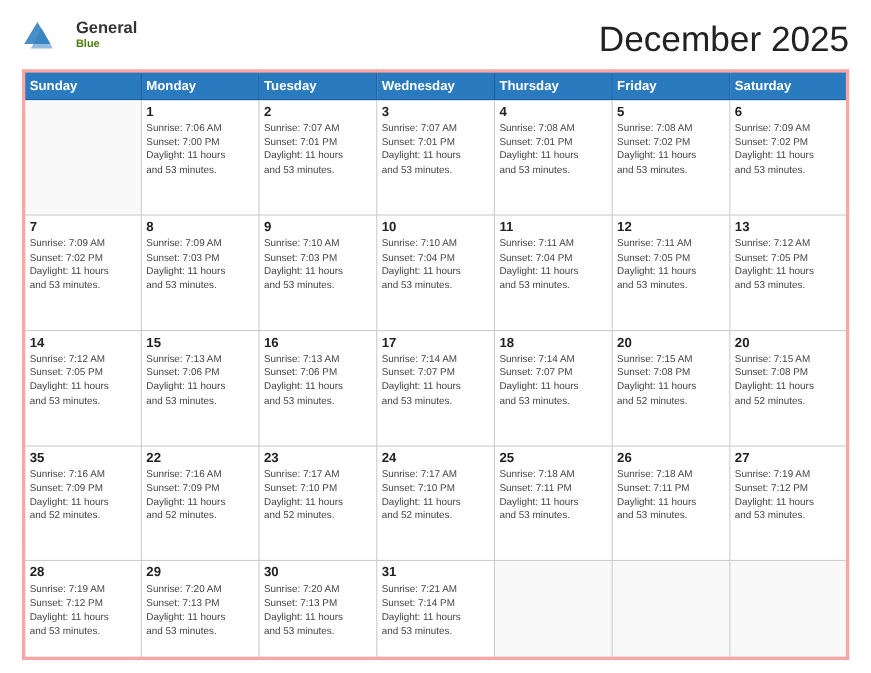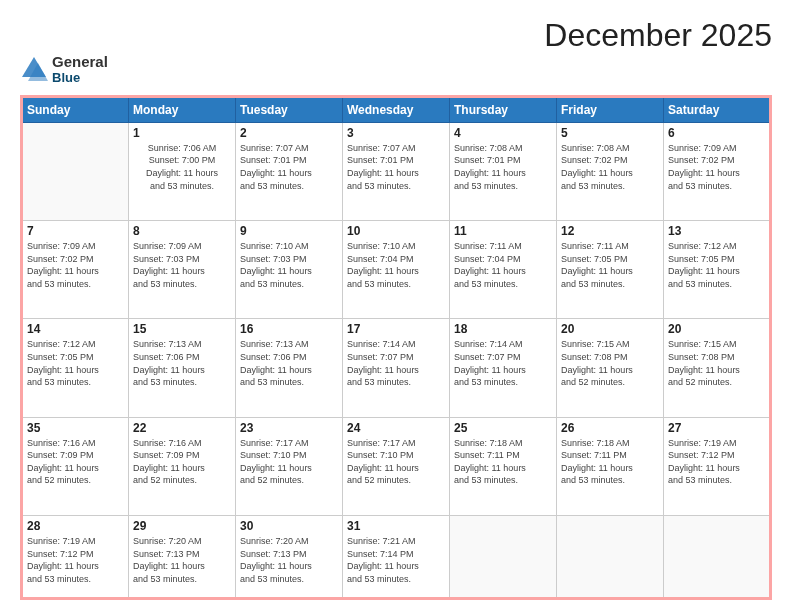--- a/index.html
+++ b/index.html
@@ -18,38 +18,36 @@
       flex-direction: column;
     }
     .header {
       display: flex;
       justify-content: space-between;
       align-items: flex-start;
       margin-bottom: 10px;
     }
     .logo {
       display: flex;
-      align-items: center;
-      gap: 4px;
-      margin-top: 36px;
+      gap: 21px;
     }
     .logo-text {
       display: flex;
       flex-direction: column;
       line-height: 1.1;
     }
     .logo-general {
       font-size: 15px;
       font-weight: bold;
       color: #333;
     }
     .logo-blue {
-      font-size: 13px;
+      font-size: 10px;
       font-weight: bold;
-      color: #0c4a6e;
+      color: #4d7c0f;
     }
     .logo-icon {
       width: 28px;
       height: 28px;
     }
     .header-right {
       text-align: right;
     }
     .month-title {
       font-size: 32px;
@@ -134,21 +132,21 @@
         <th>Thursday</th>
         <th>Friday</th>
         <th>Saturday</th>
       </tr>
     </thead>
     <tbody id="calendar-body">
     <tr>
           <td class="empty"></td>
           <td>
             <span class="day-number">1</span>
-            <div class="day-info" style="white-space: pre-line; text-align: center;">Sunrise: 7:06 AM
+            <div class="day-info" style="white-space: pre-line;">Sunrise: 7:06 AM
 Sunset: 7:00 PM
 Daylight: 11 hours
 and 53 minutes.</div>
           </td>
           <td>
             <span class="day-number">2</span>
             <div class="day-info" style="white-space: pre-line;">Sunrise: 7:07 AM
 Sunset: 7:01 PM
 Daylight: 11 hours
 and 53 minutes.</div>

